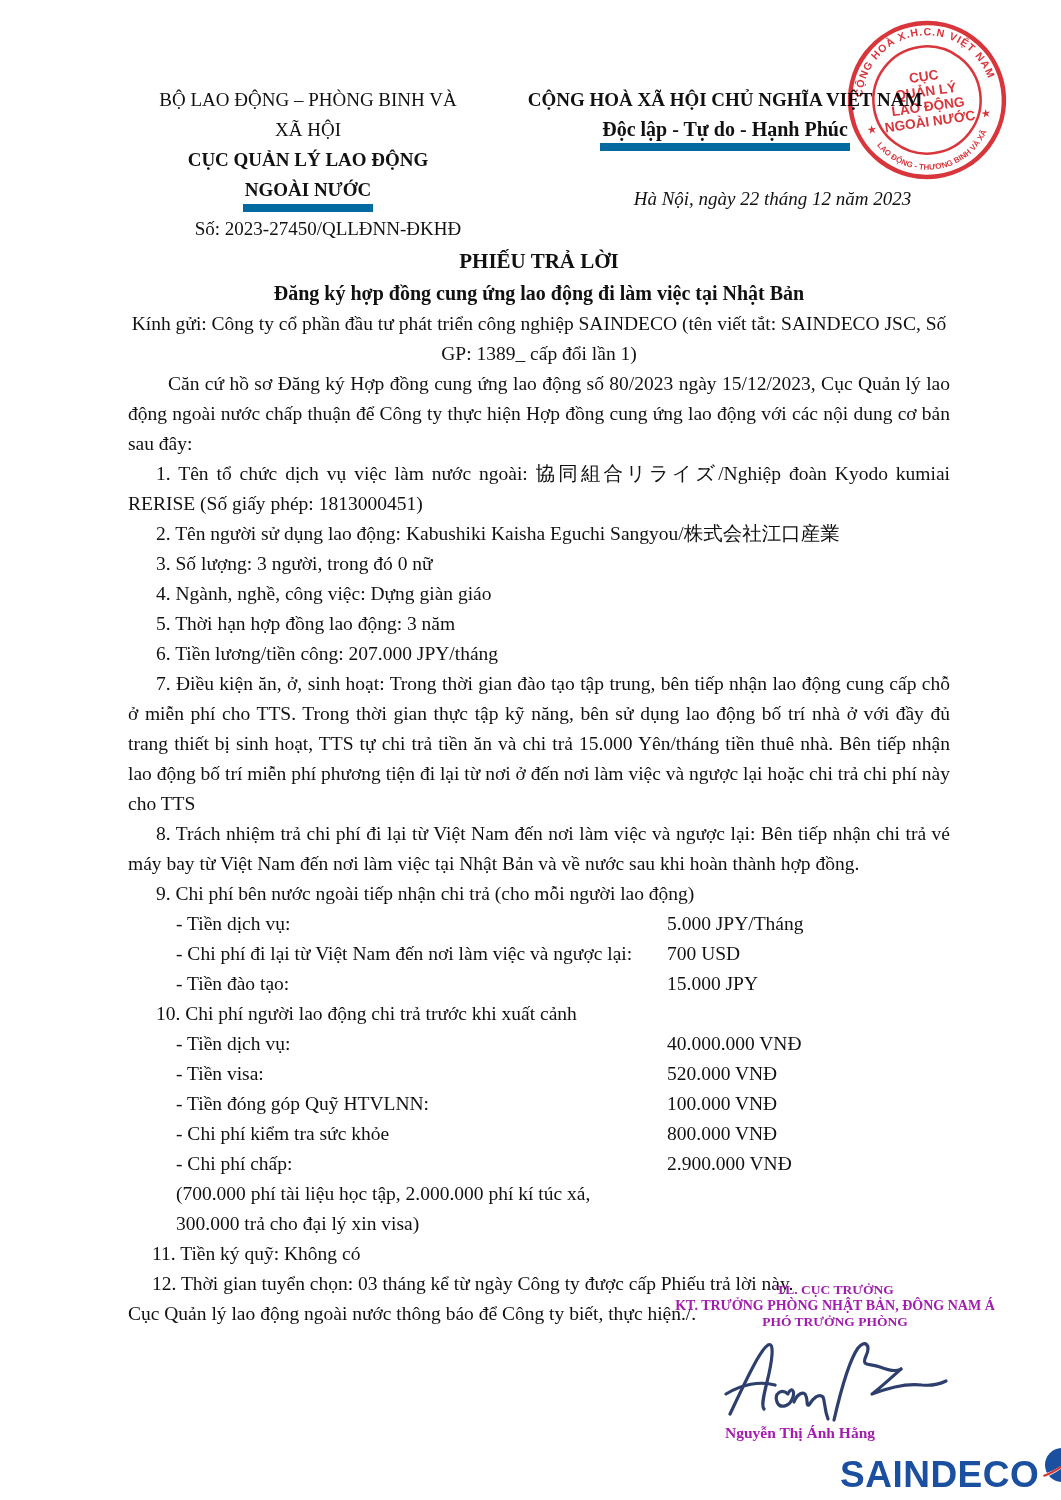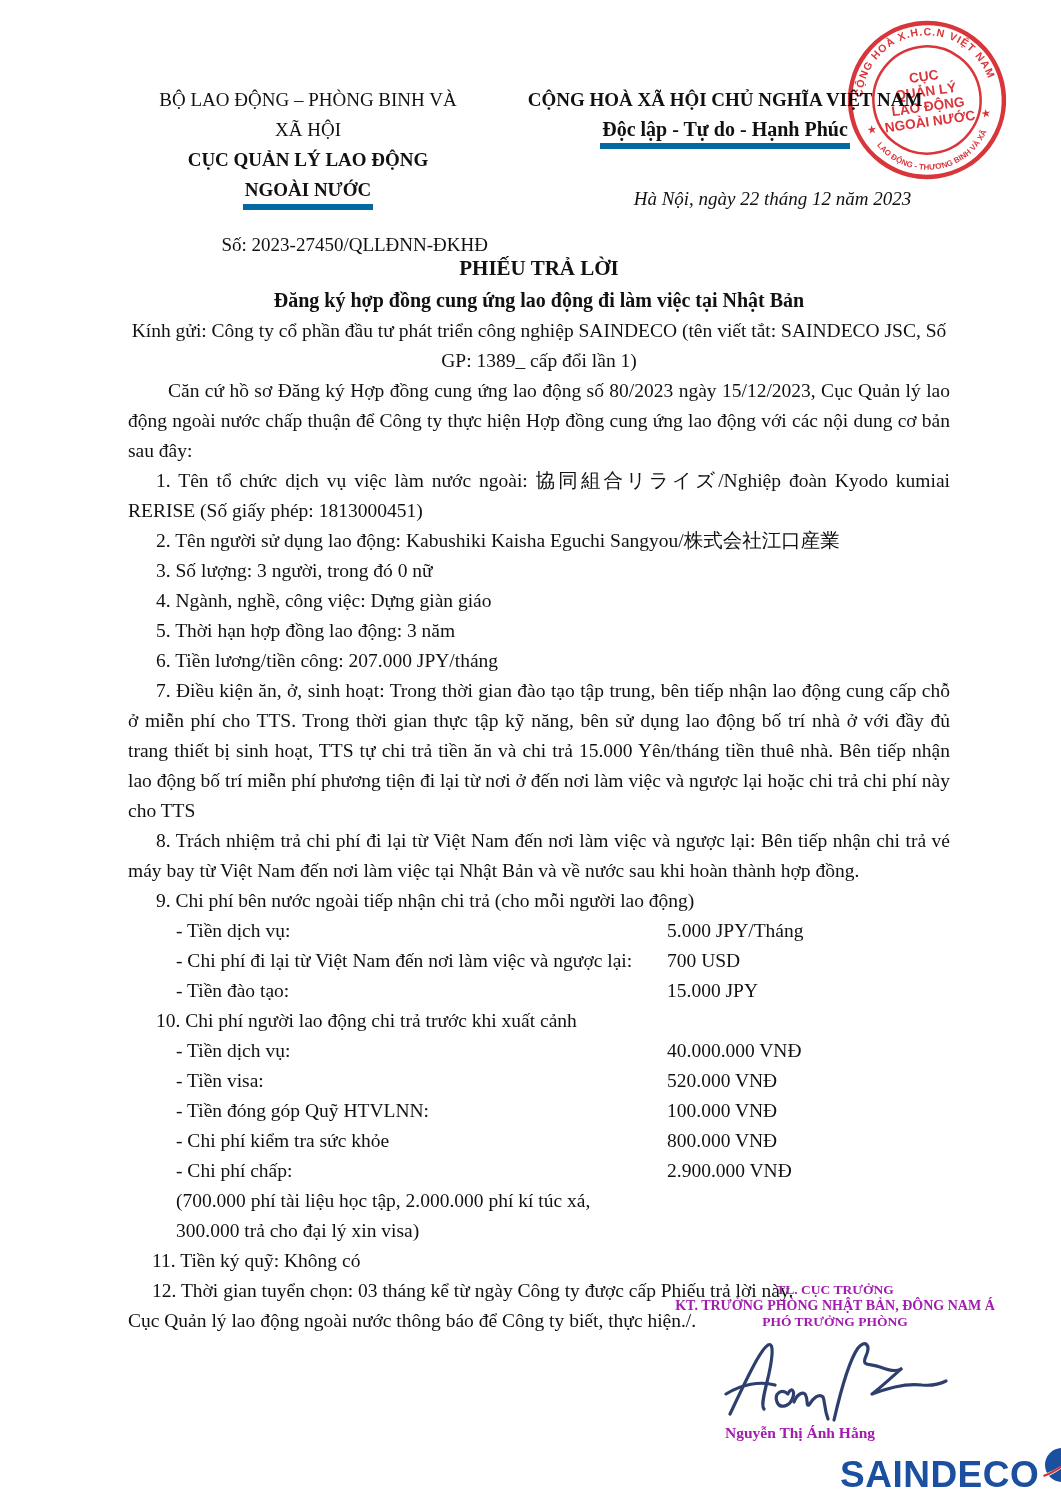--- a/index.html
+++ b/index.html
@@ -7,31 +7,31 @@
     position:relative; width:1061px; height:1500px; background:#ffffff;
     font-family:"Liberation Serif","DejaVu Serif",serif; color:#111;
     overflow:hidden;
   }
   
   .hdr-left  { position:absolute; left:128px; top:85px;  width:360px; text-align:center;
                font-size:19px; line-height:30px; }
   .hdr-right { position:absolute; left:495px; top:85px;  width:460px; text-align:center;
                font-size:19px; line-height:30px; }
   .bold { font-weight:bold; }
-  .uline { border-bottom:6px solid #0369a1; display:inline-block; line-height:26px; padding:0 2px 1px; }
-  .doc-number { position:absolute; left:128px; top:234px; width:360px; text-align:right;
+  .uline { border-bottom:8px solid #0369a1; display:inline-block; line-height:26px; padding:0 2px 1px; }
+  .doc-number { position:absolute; left:128px; top:218px; width:360px; text-align:center;
                 font-size:19px; padding-left:40px; box-sizing:border-box; }
   .date-line  { position:absolute; left:495px; top:188px; width:460px; text-align:center;
                 font-size:19px; font-style:italic; padding-left:95px; box-sizing:border-box; }
   
   .stamp { position:absolute; left:841px; top:14px; width:172px; height:172px;
            mix-blend-mode:multiply; opacity:.93; }
   .stamp text { font-family:"Liberation Sans","DejaVu Sans",sans-serif; font-weight:bold; }
   
-  .body { position:absolute; left:128px; top:252px; width:822px;
+  .body { position:absolute; left:128px; top:245px; width:822px;
           font-size:19.5px; line-height:30px; }
   .doc-title    { text-align:center; font-weight:bold; font-size:21px; line-height:32px; }
   .doc-subtitle { text-align:center; font-weight:bold; font-size:20px; line-height:32px; }
   .salutation   { text-align:center; }
   .para   { text-align:justify; }
   .indent { text-indent:40px; }
   .num-item  { padding-left:28px; }
   .num-para  { text-indent:28px; text-align:justify; }
   .fee-row   { position:relative; padding-left:48px; }
   .fee-value { position:absolute; left:539px; top:0; }

